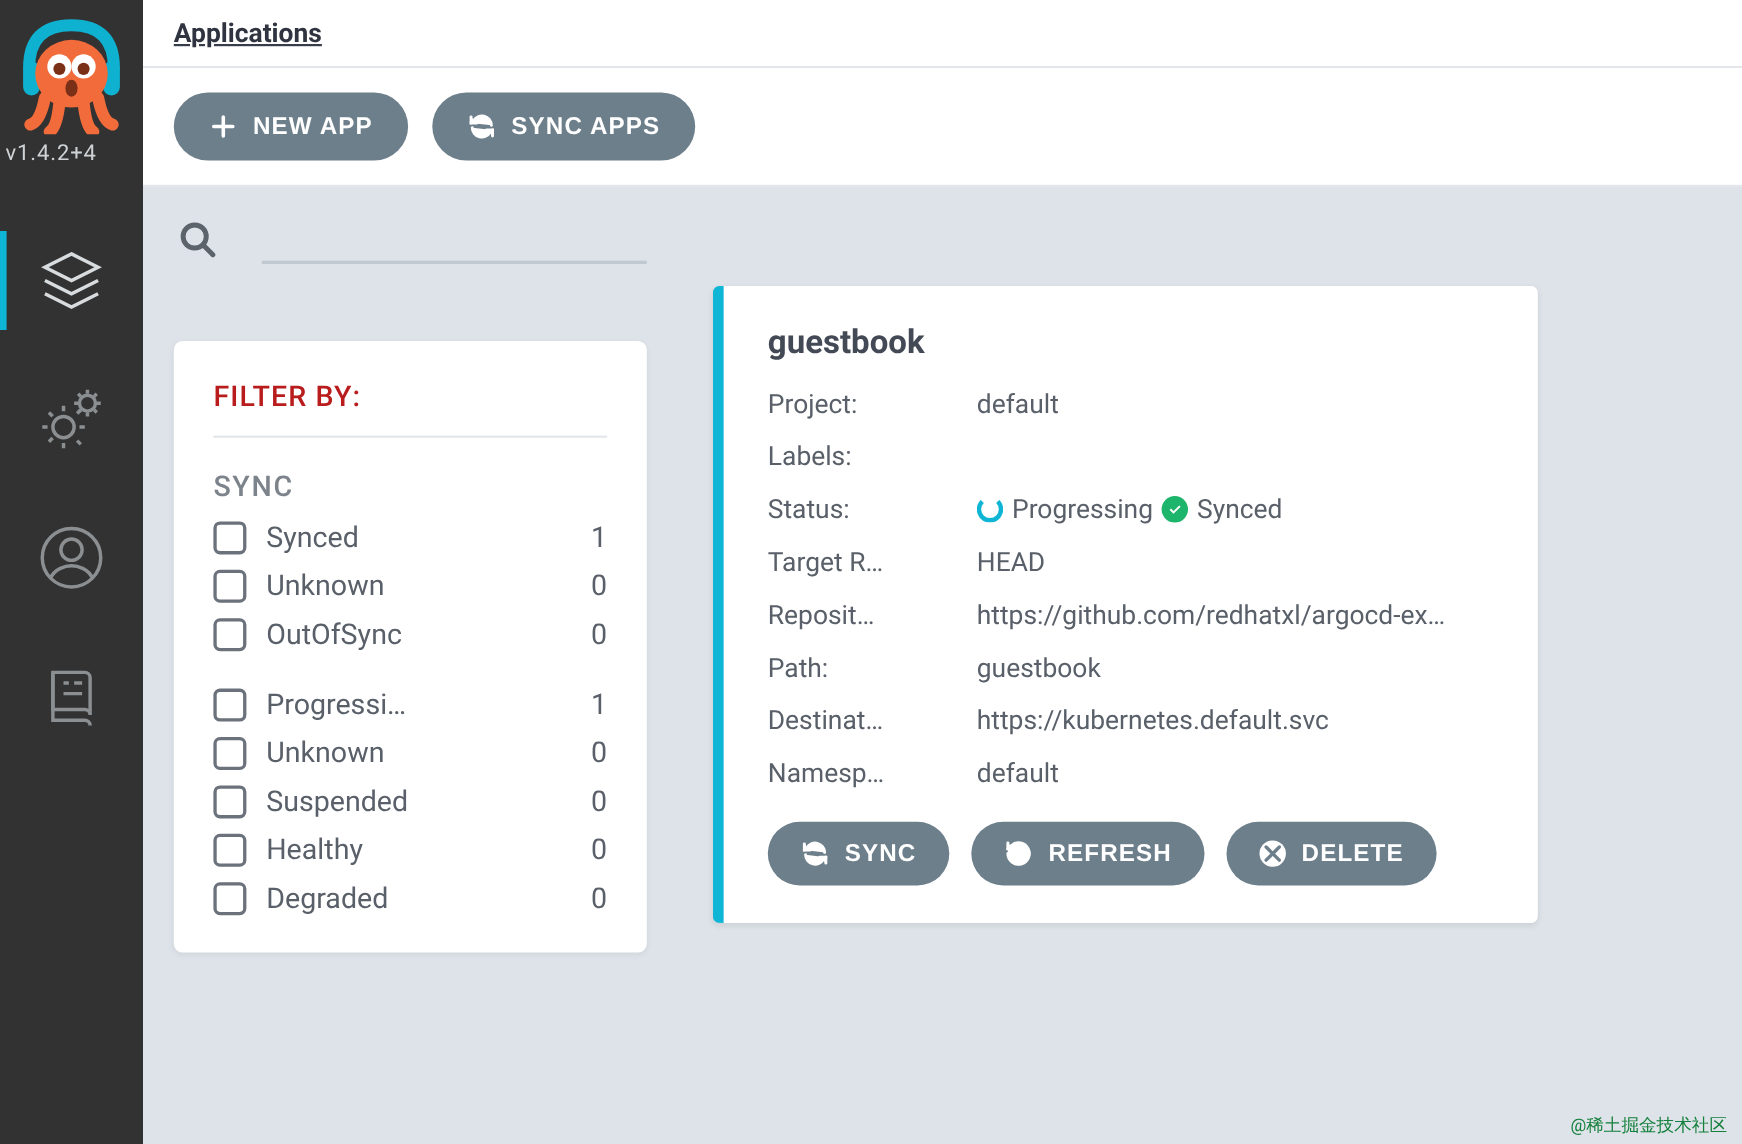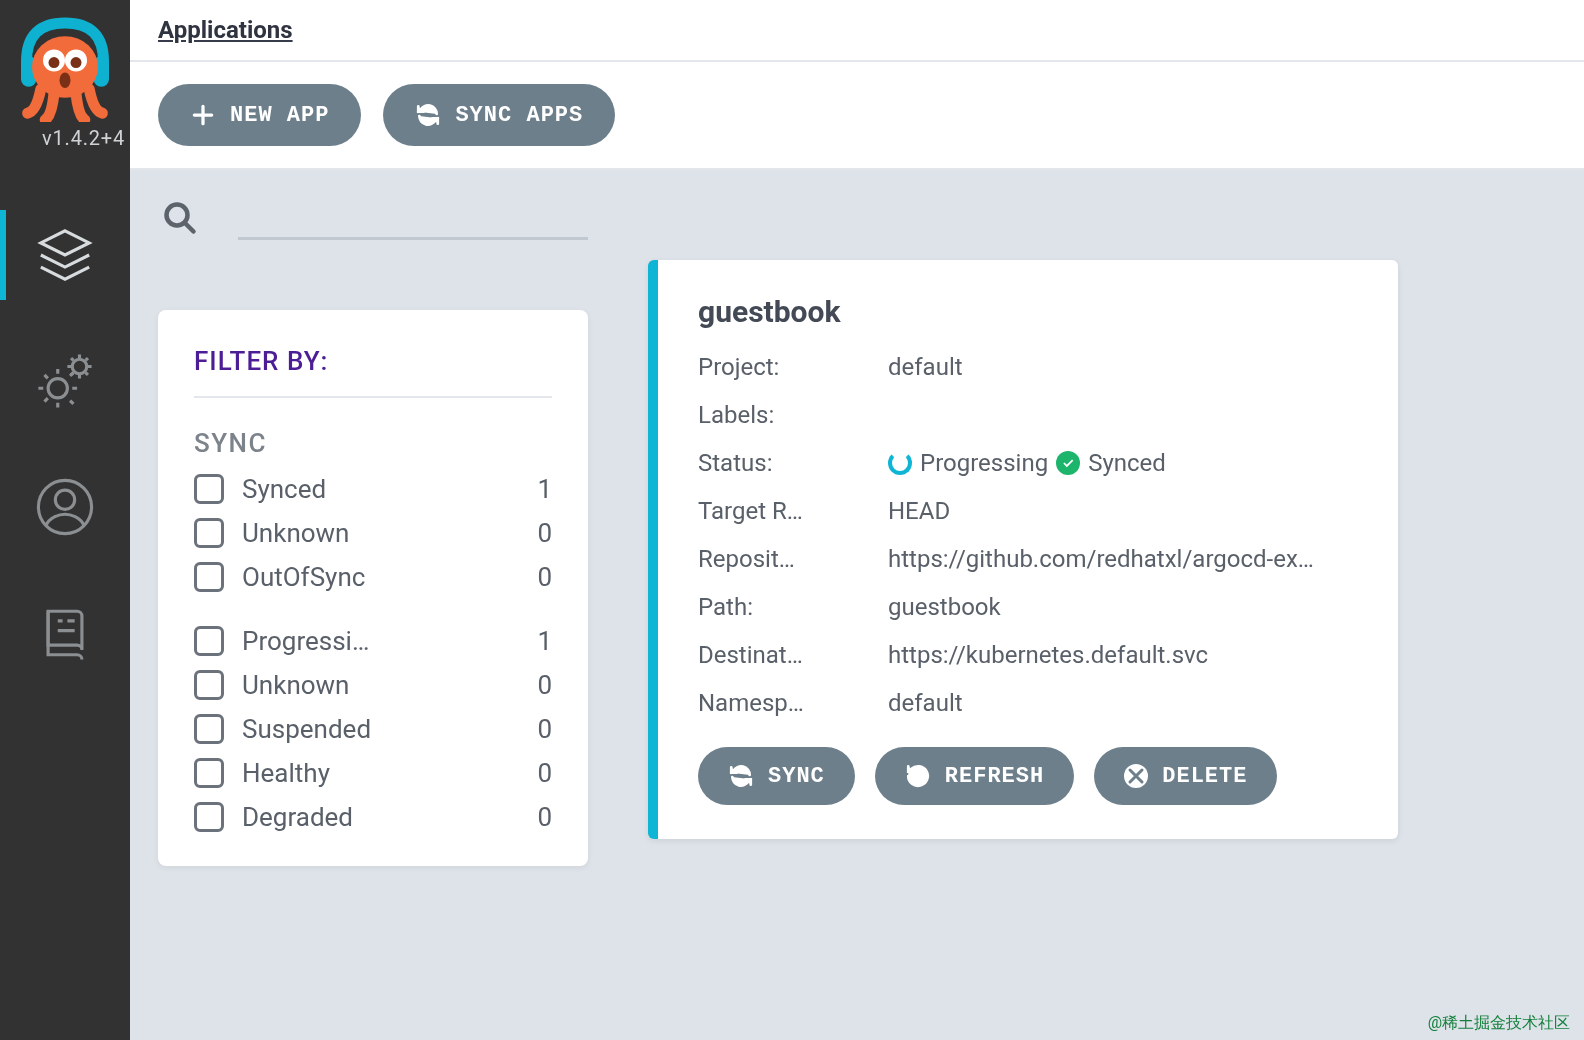--- a/index.html
+++ b/index.html
@@ -32,21 +32,21 @@
     margin-bottom: 4px;
   }
   .version {
     color: #cfd3d6;
     font-size: 20px;
     margin-bottom: 40px;
     letter-spacing: 0.8px;
     white-space: nowrap;
     overflow: hidden;
     width: 120px;
-    text-align: right;
+    text-align: left;
   }
   .nav { width: 100%; display:flex; flex-direction:column; align-items:center; gap: 56px; padding-top: 30px;}
   .nav-item {
     width: 100%;
     height: 70px;
     display:flex;
     align-items:center;
     justify-content:center;
     position:relative;
     color:#8b8f92;
@@ -85,21 +85,20 @@
     border:none;
     border-radius: 38px;
     padding: 18px 32px;
     font-size: 22px;
     font-weight:600;
     letter-spacing:1px;
     display:flex;
     align-items:center;
     gap:14px;
     cursor:pointer;
-    font-family:Liberation Mono, monospace;
   }
   .btn svg{ width:26px; height:26px; fill:#fff; stroke:#fff;}
 
   .content {
     flex:1;
     background:#dde3e8;
     padding: 30px 28px;
     display:flex;
     align-items:flex-start;
     gap: 60px;
@@ -119,21 +118,21 @@
 
   .filter-card{
     background:#fff;
     border-radius:8px;
     width:430px;
     padding: 36px 36px 0 36px;
     box-shadow: 0 2px 6px rgba(0,0,0,0.06);
   }
   .filter-heading{
     font-size:26px;
-    color:#4c1d95;
+    color:#b91c1c;
     font-weight:500;
     letter-spacing:1px;
     padding-bottom:20px;
     border-bottom:2px solid #e3e7eb;
     margin-bottom:30px;
   }
   .filter-group-title{
     font-size:26px;
     color:#7c838b;
     font-weight:500;

